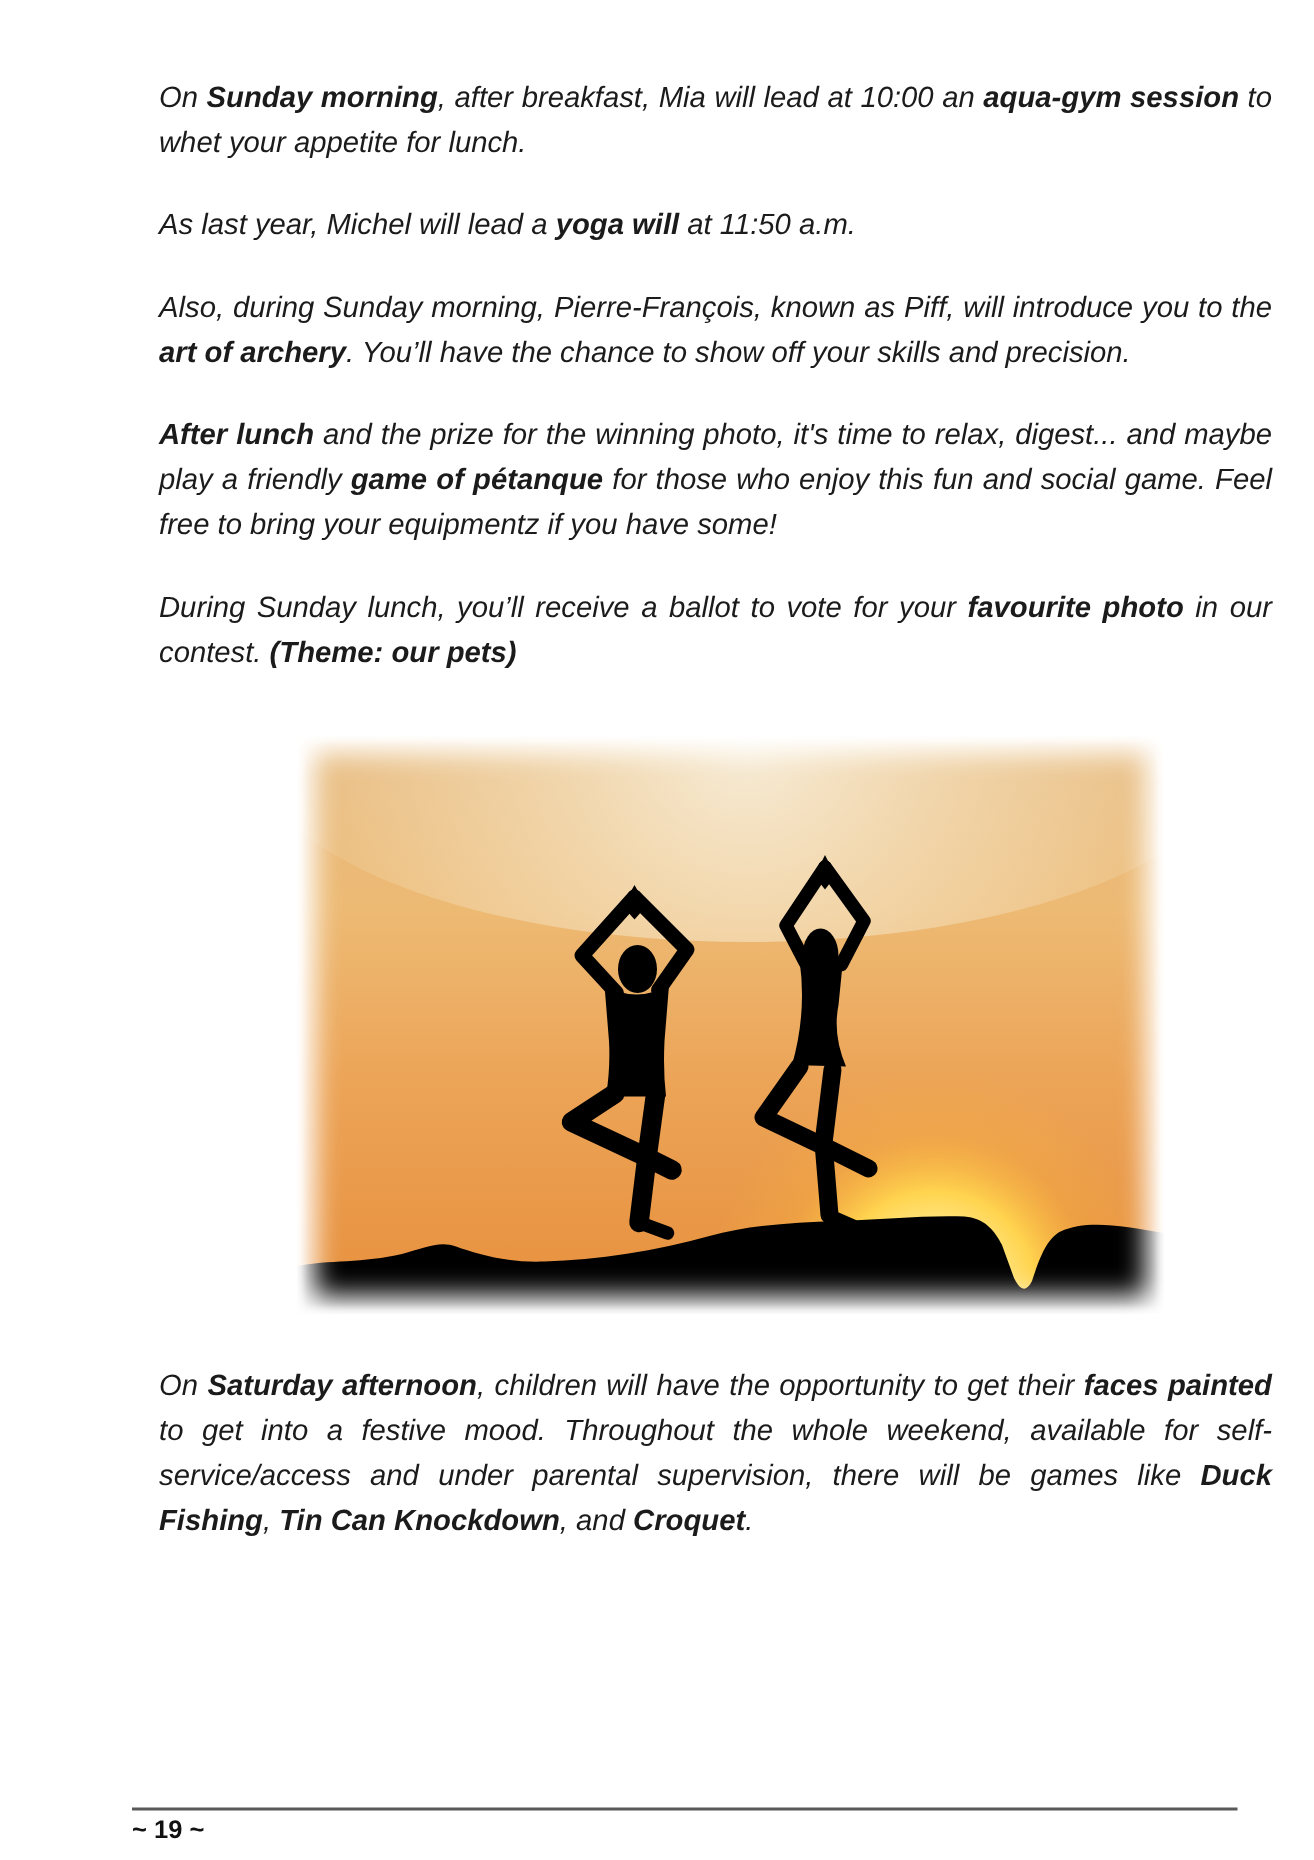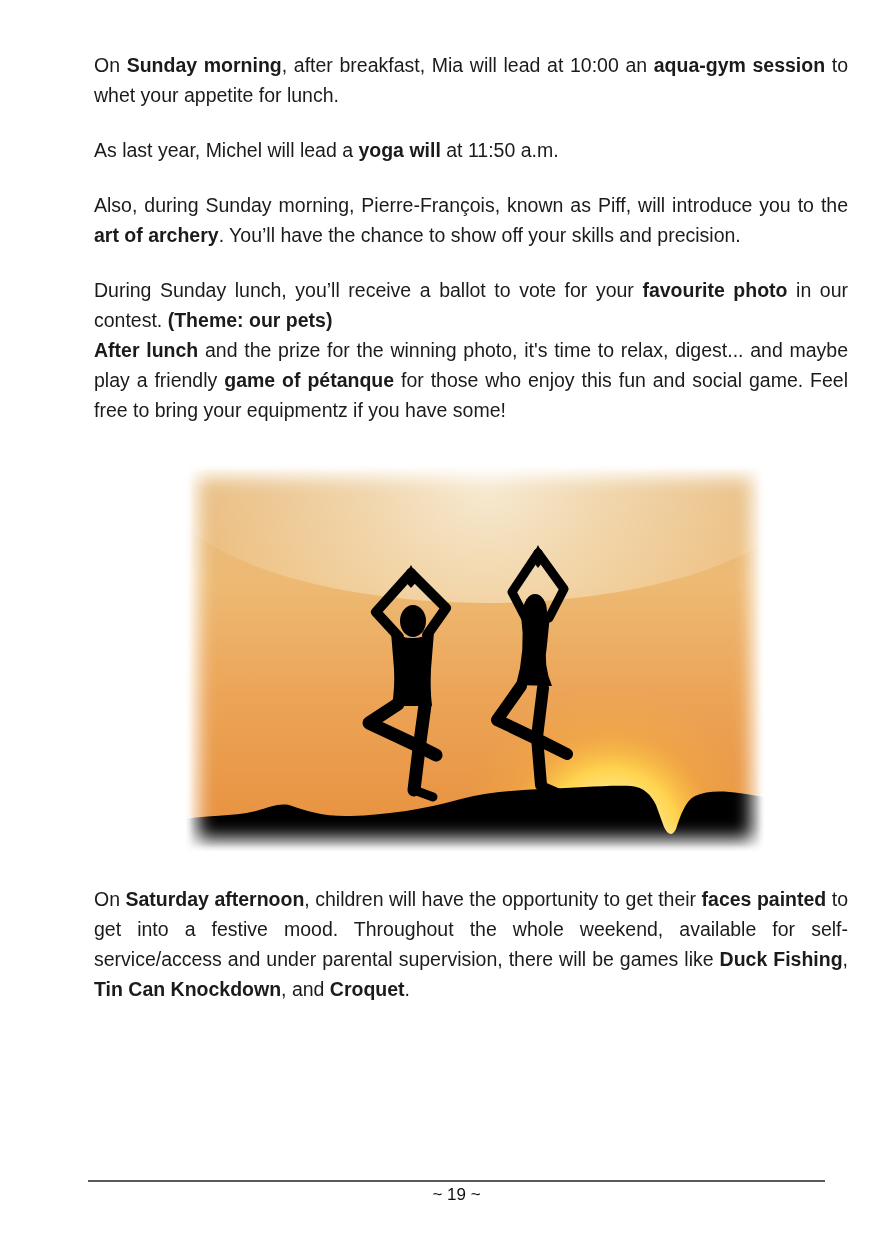--- a/index.html
+++ b/index.html
@@ -6,22 +6,23 @@
   body {
     width: 876px; height: 1240px;
     background: #ffffff;
     font-family: "Liberation Sans", sans-serif;
     color: #1b1b1b;
     position: relative;
     overflow: hidden;
   }
   .content {
     position: absolute;
-    top: 0; left: 4px; right: 0;
+    top: 0; left: 16px; right: 0;
     padding: 50px 28px 0 90px;
+    font-style: italic;
   }
   p.para {
     font-size: 19.5px;
     line-height: 30px;
     text-align: justify;
     margin: 0 0 25px 0;
   }
   p.para.tight { margin-bottom: 0; }
   .b { font-weight: bold; }
 
@@ -32,22 +33,22 @@
   }
   .figure-wrap svg { display: block; width: 578px; height: 386px; }
   .soft-edge {
     position: absolute; inset: 0;
     box-shadow: inset 0 0 18px 12px #ffffff, inset 0 0 5px 3px rgba(255,255,255,0.85);
     pointer-events: none;
   }
 
   .footer {
     position: absolute;
-    top: 1180px; left: 88px; width: 737px;
-    text-align: center;
+    top: 1205px; left: 88px; width: 737px;
+    font-weight: bold;
   }
   .footer-divider {
     border-top: 2px solid #595959;
     height: 0;
   }
   .page-num {
     font-size: 17px;
     line-height: 24px;
     margin-top: 1px;
     color: #111;
@@ -57,23 +58,23 @@
 <body>
 
 <div class="content">
 
   <p class="para"><span>On </span><span class="b">Sunday morning</span><span>, after breakfast, Mia will lead at 10:00 an </span><span class="b">aqua-gym session</span><span> to whet your appetite for lunch.</span></p>
 
   <p class="para"><span>As last year, Michel will lead a </span><span class="b">yoga will</span><span> at 11:50 a.m.</span></p>
 
   <p class="para"><span>Also, during Sunday morning, Pierre-François, known as Piff, will introduce you to the </span><span class="b">art of archery</span><span>. You’ll have the chance to show off your skills and precision.</span></p>
 
+  <p class="para"><span class="b">After lunch</span><span> and the prize for the winning photo, it's time to relax, digest... and maybe play a friendly </span><span class="b">game of pétanque</span><span> for those who enjoy this fun and social game. Feel free to bring your equipmentz if you have some!</span></p>
+
   <p class="para tight"><span>During Sunday lunch, you’ll receive a ballot to vote for your </span><span class="b">favourite photo</span><span> in our contest. </span><span class="b">(Theme: our pets)</span></p>
-
-  <p class="para"><span class="b">After lunch</span><span> and the prize for the winning photo, it's time to relax, digest... and maybe play a friendly </span><span class="b">game of pétanque</span><span> for those who enjoy this fun and social game. Feel free to bring your equipmentz if you have some!</span></p>
 
   <div class="figure-wrap">
     <svg viewBox="0 0 578 386" xmlns="http://www.w3.org/2000/svg">
       <defs>
         <linearGradient id="sky" x1="0" y1="0" x2="0" y2="1">
           <stop offset="0" stop-color="#e6b97e"></stop>
           <stop offset="0.3" stop-color="#edba74"></stop>
           <stop offset="0.6" stop-color="#eca457"></stop>
           <stop offset="1" stop-color="#e78f3c"></stop>
         </linearGradient>

